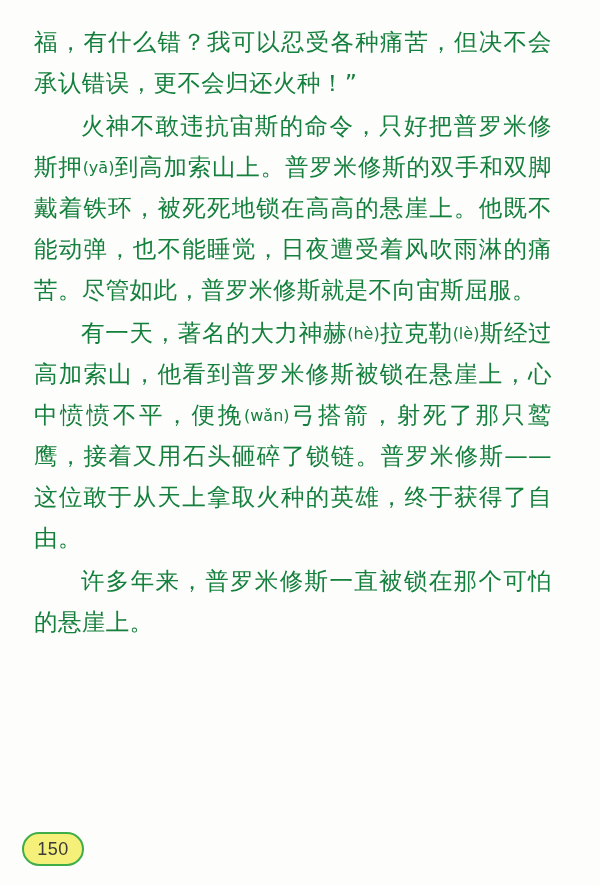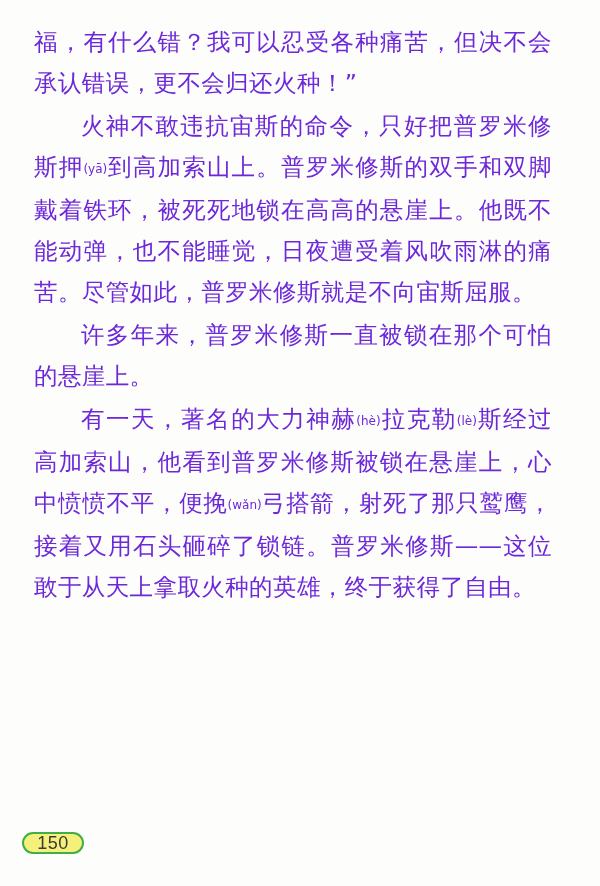--- a/index.html
+++ b/index.html
@@ -26,44 +26,44 @@
     position: absolute;
     left: 34px;
     top: 22px;
     width: 534px;
   }
   .para {
     margin: 0 16px 2px 0;
     font-family: "DejaVu Sans", sans-serif;
     font-size: 23.5px;
     line-height: 41px;
-    color: #6d28d9;
+    color: #15803d;
     text-align: justify;
     text-justify: inter-ideograph;
     letter-spacing: 0.4px;
     white-space: pre-wrap;
   }
   .para.indent {
     text-indent: 47px;
   }
   .ruby {
-    font-size: 12px;
+    font-size: 16px;
     vertical-align: 2px;
     letter-spacing: 0;
   }
   .page-number-wrap {
     position: absolute;
     left: 22px;
     bottom: 20px;
     width: 62px;
     height: 34px;
   }
   .page-number {
     width: 62px;
-    height: 22px;
+    height: 34px;
     border-radius: 17px;
     background: #f5f07a;
     border: 2px solid #3fae49;
     box-sizing: border-box;
     display: flex;
     align-items: center;
     justify-content: center;
     font-family: "Liberation Sans", sans-serif;
     font-size: 18px;
     color: #3a3a3a;
@@ -71,21 +71,21 @@
   }
 </style>
 </head>
 <body>
 
 <div class="page">
 
   <div class="text-body">
     <p class="para">福，有什么错？我可以忍受各种痛苦，但决不会承认错误，更不会归还火种！”</p>
     <p class="para indent">火神不敢违抗宙斯的命令，只好把普罗米修斯押<span class="ruby">(yā)</span>到高加索山上。普罗米修斯的双手和双脚戴着铁环，被死死地锁在高高的悬崖上。他既不能动弹，也不能睡觉，日夜遭受着风吹雨淋的痛苦。尽管如此，普罗米修斯就是不向宙斯屈服。</p>
+    <p class="para indent">有一天，著名的大力神赫<span class="ruby">(hè)</span>拉克勒<span class="ruby">(lè)</span>斯经过高加索山，他看到普罗米修斯被锁在悬崖上，心中愤愤不平，便挽<span class="ruby">(wǎn)</span>弓搭箭，射死了那只鹫鹰，接着又用石头砸碎了锁链。普罗米修斯——这位敢于从天上拿取火种的英雄，终于获得了自由。</p>
     <p class="para indent">许多年来，普罗米修斯一直被锁在那个可怕的悬崖上。</p>
-    <p class="para indent">有一天，著名的大力神赫<span class="ruby">(hè)</span>拉克勒<span class="ruby">(lè)</span>斯经过高加索山，他看到普罗米修斯被锁在悬崖上，心中愤愤不平，便挽<span class="ruby">(wǎn)</span>弓搭箭，射死了那只鹫鹰，接着又用石头砸碎了锁链。普罗米修斯——这位敢于从天上拿取火种的英雄，终于获得了自由。</p>
   </div>
 
   <div class="page-number-wrap">
     <div class="page-number">150</div>
   </div>
 
 </div>
 
 </body></html>

